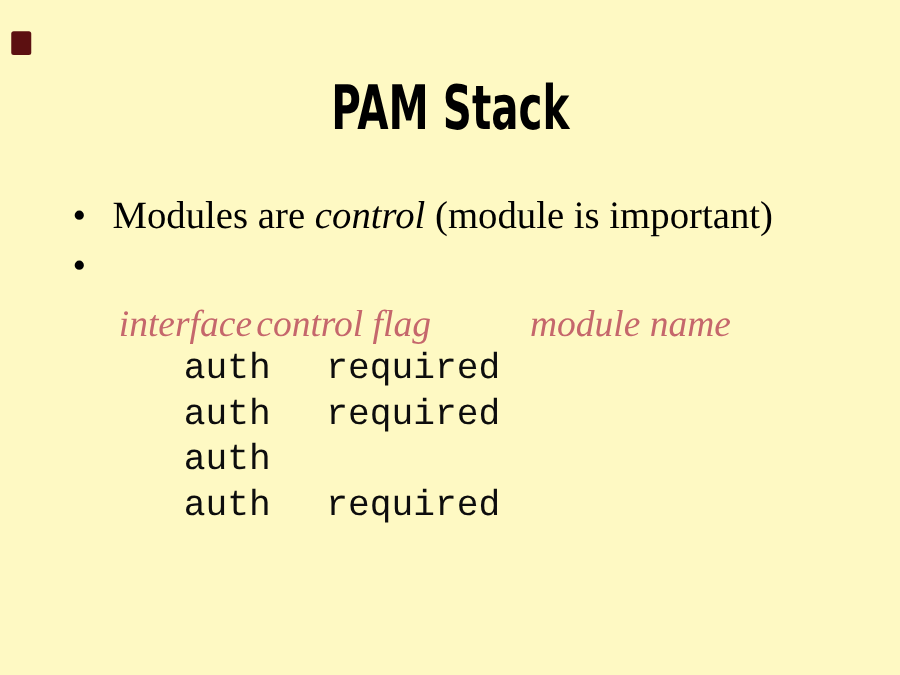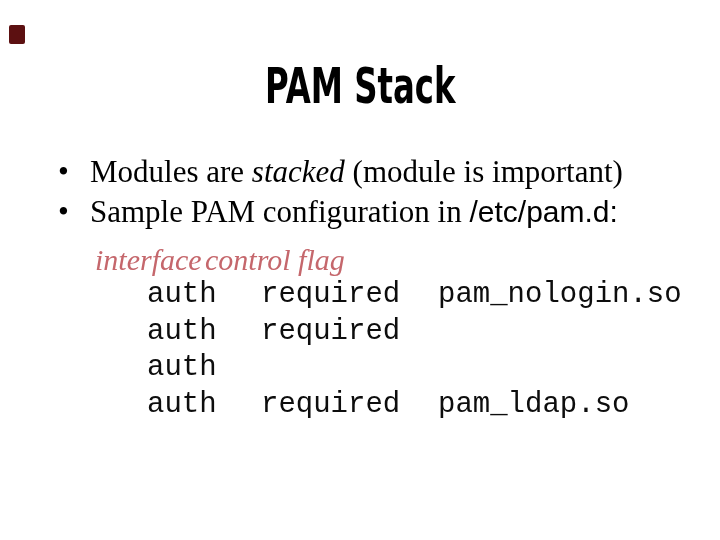--- a/index.html
+++ b/index.html
@@ -1,20 +1,20 @@
 <!DOCTYPE html>
 <html><head>
 <meta charset="utf-8">
 <style>
   html, body { margin: 0; padding: 0; background: #888; }
   .slide {
     position: relative;
     width: 720px;
     height: 540px;
-    background: #ffffff;
+    background: #fef9c3;
     overflow: hidden;
     font-family: "Liberation Serif", serif;
     color: #000;
   }
 
   
   .corner-mark {
     position: absolute;
     left: 9px;
     top: 25px;
@@ -114,46 +114,44 @@
 
   <div class="corner-mark"></div>
 
   <h1 class="title">
     <span class="title-inner">PAM Stack</span>
   </h1>
 
   <ul class="bullets">
     <li>
       <span class="dot">•</span>
-      <span class="txt"><span>Modules are </span><em>stacked</em><span> (module is important)</span></span>
+      <span class="txt"><span>Modules are </span><em>control</em><span> (module is important)</span></span>
     </li>
     <li>
       <span class="dot">•</span>
-      <span class="txt"><span>Sample PAM configuration in </span><span class="sans">/etc/pam.d:</span></span>
     </li>
   </ul>
 
   <div class="cfg-header">
     <span class="h h-interface">interface</span>
     <span class="h h-control">control flag</span>
+    <span class="h h-module">module name</span>
   </div>
 
   <div class="cfg-rows">
     <div class="cfg-row">
       <span class="c-interface">auth</span>
       <span class="c-flag">required</span>
-      <span class="c-module">pam_nologin.so</span>
     </div>
     <div class="cfg-row">
       <span class="c-interface">auth</span>
       <span class="c-flag">required</span>
     </div>
     <div class="cfg-row">
       <span class="c-interface">auth</span>
     </div>
     <div class="cfg-row">
       <span class="c-interface">auth</span>
       <span class="c-flag">required</span>
-      <span class="c-module">pam_ldap.so</span>
     </div>
   </div>
 
 </div>
 
 </body></html>

